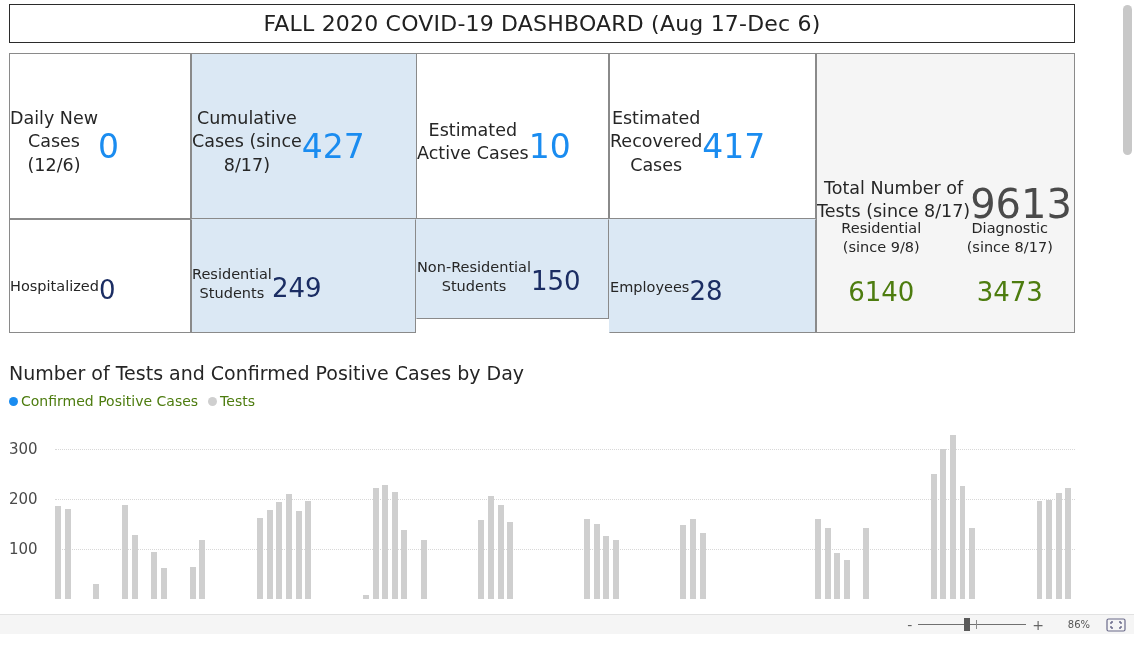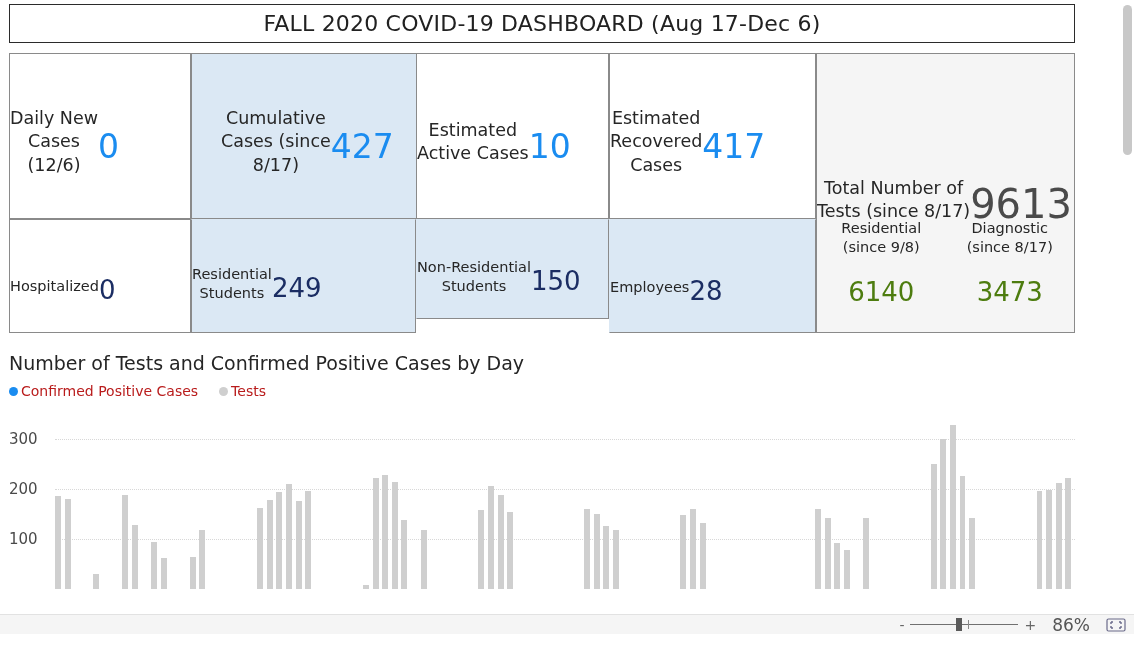--- a/index.html
+++ b/index.html
@@ -109,28 +109,28 @@
   
   .chart-wrap {
     position: absolute;
     left: 9px; top: 352px;
     width: 1066px;
     height: 262px;
   }
   .chart-title {
     font-size: 19px;
     color: #252525;
-    margin: 0 0 9px 0;
+    margin: 10px 0 9px 0;
   }
   .legend {
     display: flex;
     align-items: flex-end;
-    gap: 15px;
+    gap: 4px;
     font-size: 14px;
-    color: #b91c1c;
+    color: #4d7c0f;
     margin-bottom: 10px;
   }
   .legend-item { display: flex; align-items: center; gap: 3px; margin-right: 6px;}
   .legend-dot {
     width: 9px; height: 9px; border-radius: 50%;
     display: inline-block;
   }
   .plot-area {
     position: relative;
     height: 180px;
@@ -211,21 +211,21 @@
     background: #5a5a5a;
   }
   .zoom-tick {
     position: absolute;
     left: 58px; top: -4px;
     width: 1px; height: 9px;
     background: #8a8a8a;
   }
   .zoom-pct {
     margin: 0 10px 0 12px;
-    font-size: 17px;
+    font-size: 10px;
     color: #555;
     min-width: 30px;
     text-align: right;
   }
   .fit-icon {
     width: 20px; height: 14px;
     position: relative;
     margin-left: 6px;
   }
   .fit-icon svg { display: block; }
@@ -276,21 +276,21 @@
           <span>(12/6)</span>
         </div>
         <div class="kpi-value">0</div>
       </div>
 
       <div class="kpi-box white-bg" style="left:0; top:166px; width:182px; height:114px; padding-top:20px;">
         <div class="kpi-label small">Hospitalized</div>
         <div class="kpi-value navy">0</div>
       </div>
 
-      <div class="kpi-box blue-bg" style="left:182px; top:0; width:265px; height:166px;padding-left:29px;">
+      <div class="kpi-box blue-bg" style="left:182px; top:0; width:265px; height:166px;">
         <div class="kpi-label">
           <span>Cumulative</span><br>
           <span>Cases (since</span><br>
           <span>8/17)</span>
         </div>
         <div class="kpi-value">427</div>
       </div>
 
       <div class="kpi-box blue-bg" style="left:182px; top:166px; width:225px; height:114px; padding-top:16px; border-top-color:#dbe8f4;">
         <div class="kpi-label small">

